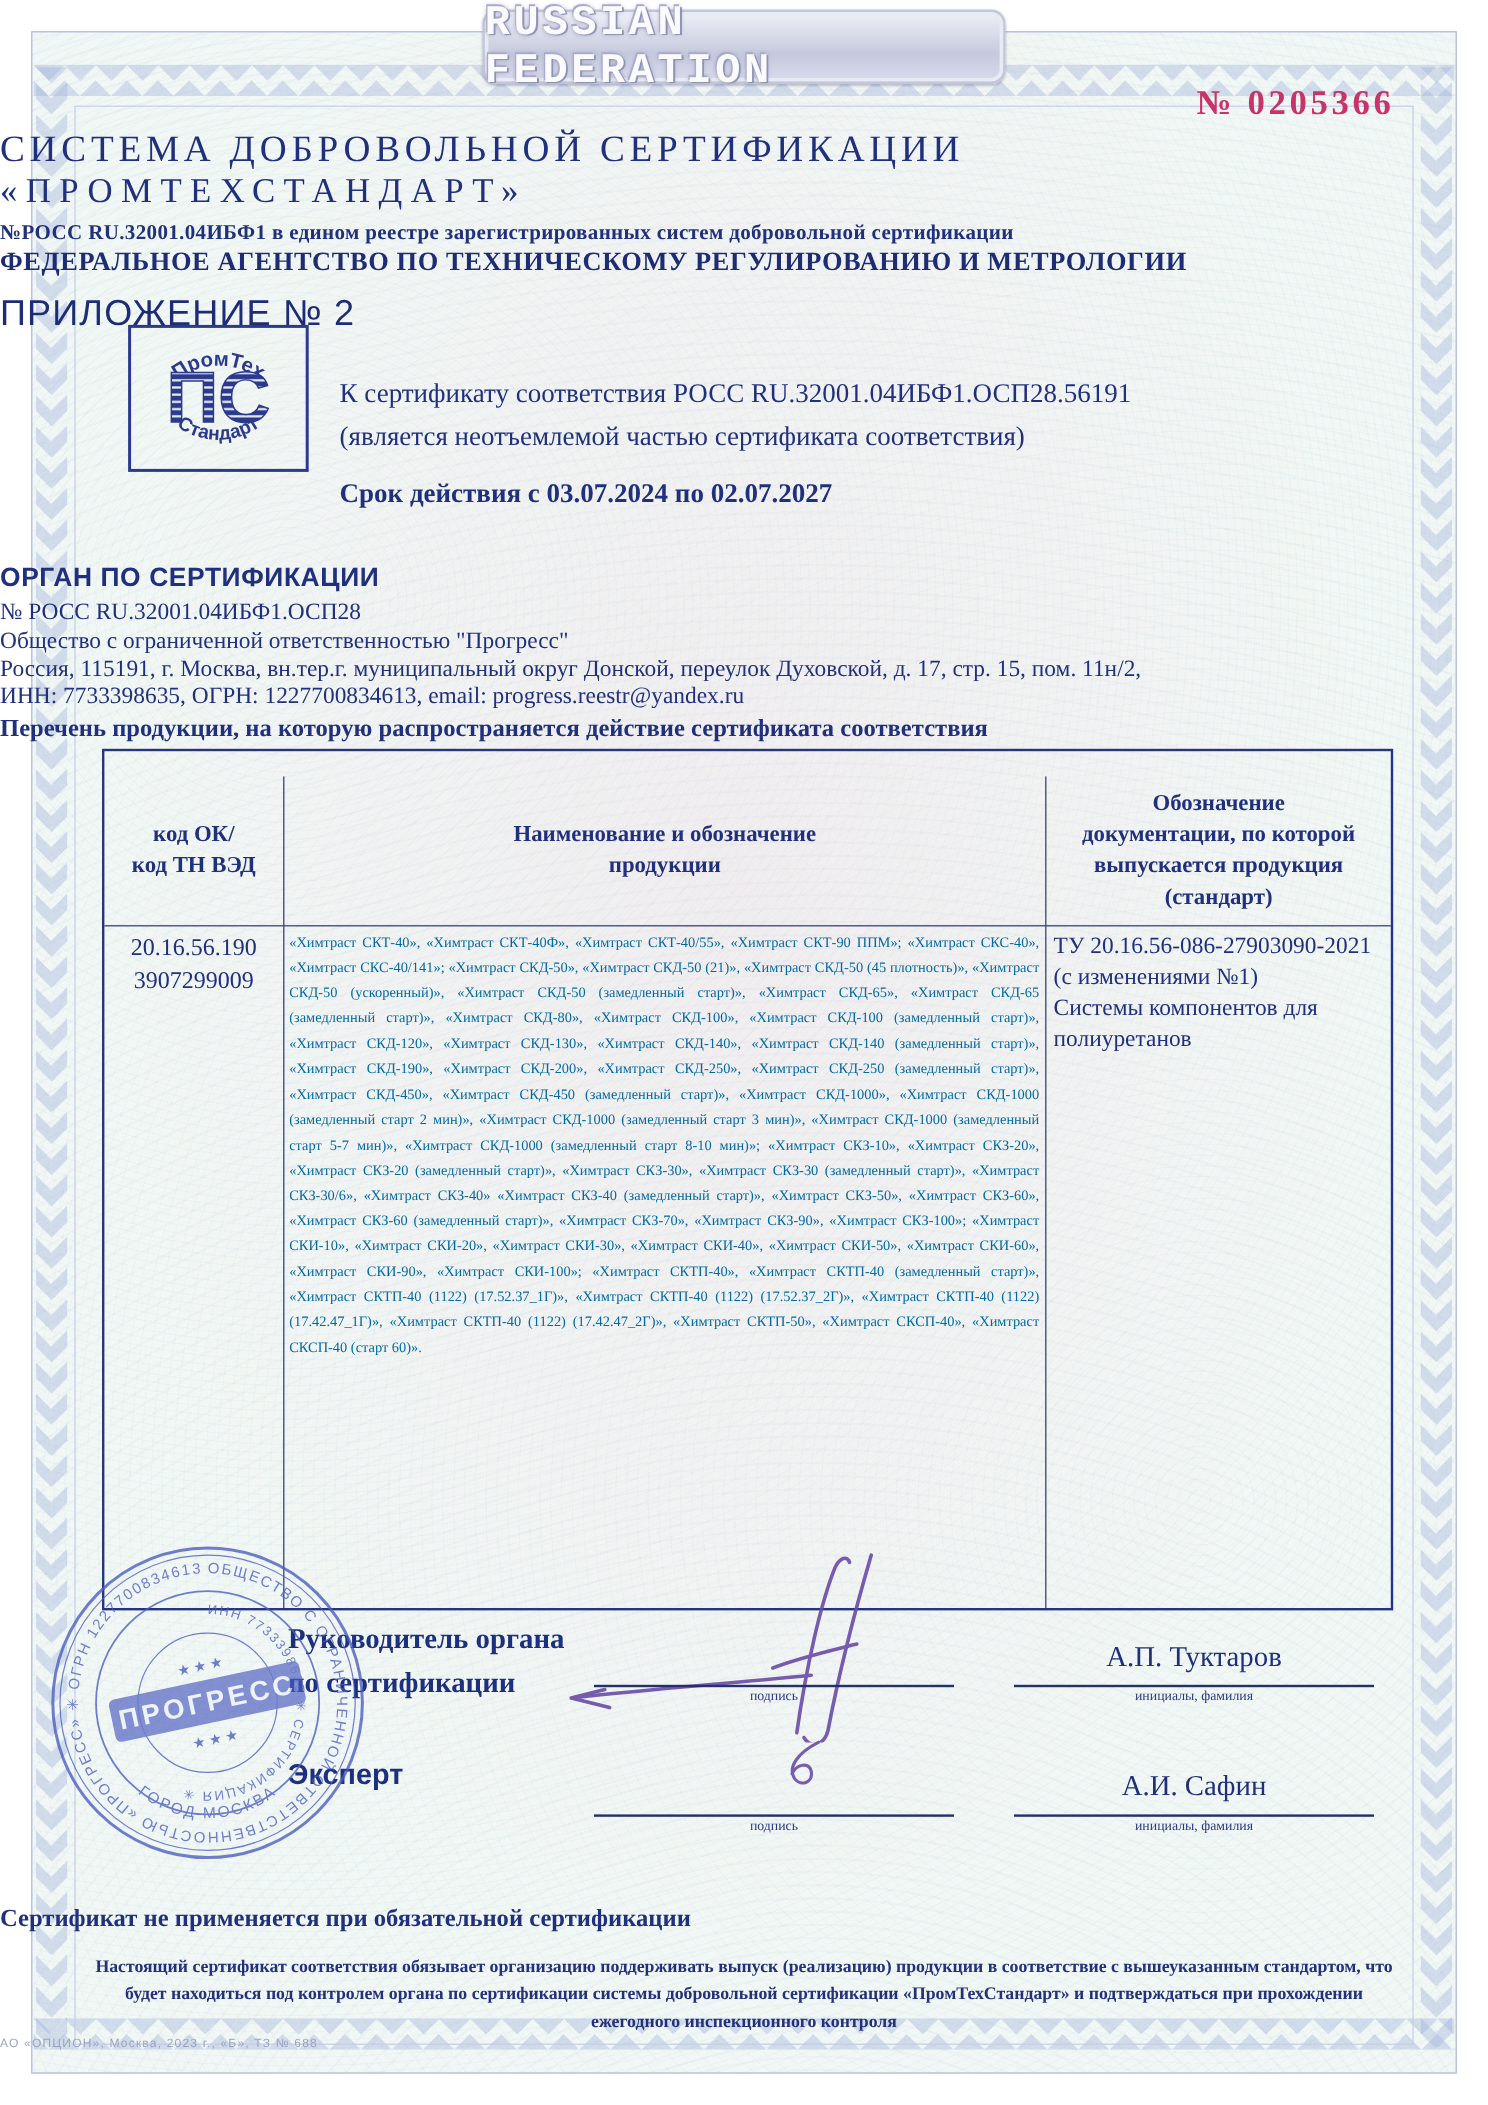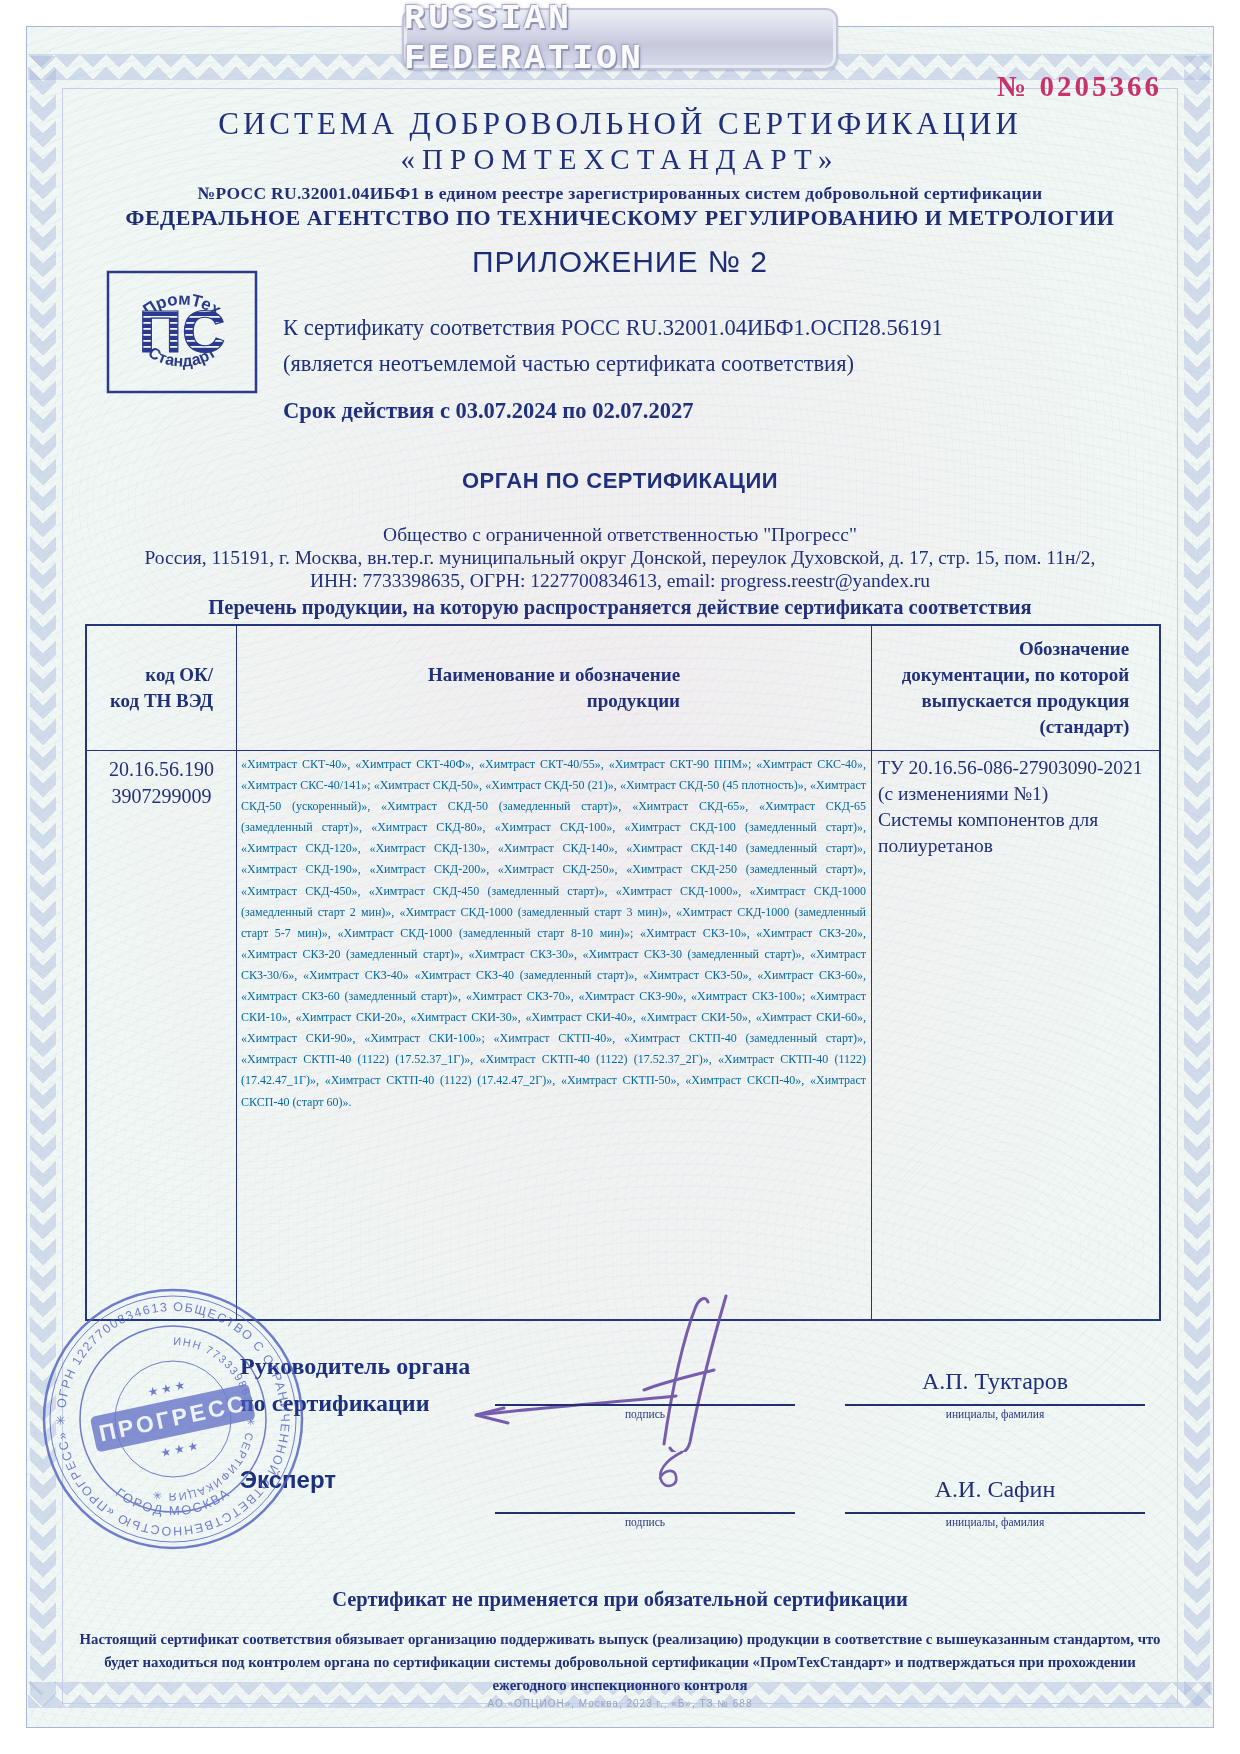--- a/index.html
+++ b/index.html
@@ -19,21 +19,21 @@
       linear-gradient(315deg, rgba(160,178,220,0.40) 25%, transparent 25%),
       linear-gradient(45deg,  rgba(160,178,220,0.40) 25%, transparent 25%);
       background-size:26px 26px;}
   .zz-top{left:28px;right:28px;top:54px;height:26px;}
   .zz-bottom{left:28px;right:28px;top:1682px;height:26px;}
   .zz-left{left:30px;top:56px;width:26px;bottom:48px;}
   .zz-right{right:30px;top:56px;width:26px;bottom:48px;}
   .innerline{position:absolute;left:62px;right:62px;top:88px;bottom:50px;border:1px solid #c3cde6;pointer-events:none;}
 
   .abs{position:absolute;}
-  .ctr{left:0;right:0;text-align:center;}
+  .ctr{left:0;right:0;}
   .ws{white-space:pre-line;}
 
   
   .badge{left:50%;transform:translateX(-50%);top:8px;width:432px;height:58px;
      background:linear-gradient(#eef0f7,#c6c9dd 60%,#d8dbeb);
      border:2px solid #c2c6da;border-radius:12px;box-shadow:inset 0 0 0 3px #e9ebf4, 0 1px 2px rgba(90,95,130,.35);
      display:flex;align-items:center;justify-content:center;}
   .badge span{font-family:Liberation Mono, monospace;font-weight:700;font-size:35px;letter-spacing:3px;
      color:#fbfbfe;text-shadow:1.5px 1.5px 0 #8f93b4,-1px -1px 0 #a8acc8,0 0 4px #8f93b4;}
 
@@ -56,21 +56,21 @@
   .org-address{top:547px;font-size:19.5px;}
   .org-contacts{top:570px;font-size:19.5px;}
 
   .list-caption{top:596px;font-size:20.5px;font-weight:700;}
 
   .ptable{position:absolute;left:85px;top:624px;width:1072px;border:2px solid #26367e;}
   .prow{display:grid;grid-template-columns:150px 1fr 287px;}
   .pcell{border-right:1.5px solid #26367e;}
   .pcell:last-child{border-right:none;}
   .phead .pcell{border-bottom:1.5px solid #26367e;display:flex;align-items:center;justify-content:center;
-     text-align:right;font-weight:700;font-size:19px;line-height:26px;padding:10px 4px;min-height:80px;}
+     text-align:center;font-weight:700;font-size:19px;line-height:26px;padding:10px 4px;min-height:80px;margin-top:21px;}
   .pbody .pcell{min-height:560px;}
   .cell-codes{text-align:center;font-size:20px;line-height:27px;padding-top:5px;}
   .cell-products{font-size:12px;line-height:21.1px;text-align:justify;padding:3px 5px 3px 4px;color:#0369a1;}
   .cell-std{font-size:19.5px;line-height:26px;padding:4px 6px;}
 
   .role1{left:240px;top:1348px;width:280px;font-family:Liberation Serif, serif;
          font-size:24px;font-weight:700;line-height:37px;color:#1d307e;}
   .role2{left:240px;top:1466px;font-family:"Liberation Sans",sans-serif;font-size:24px;font-weight:700;color:#1d307e;}
   .sigline{border-top:2px solid #23306e;height:0;}
   .sl1{left:495px;top:1404px;width:300px;}
@@ -135,20 +135,21 @@
     </text>
   </svg>
 
   <div class="abs tocert">
     <div>К сертификату соответствия РОСС RU.32001.04ИБФ1.ОСП28.56191</div>
     <div>(является неотъемлемой частью сертификата соответствия)</div>
   </div>
   <div class="abs validity">Срок действия с 03.07.2024 по 02.07.2027</div>
 
   <div class="abs ctr org-title">ОРГАН ПО СЕРТИФИКАЦИИ</div>
+  <div class="abs ctr org-number">№ РОСС RU.32001.04ИБФ1.ОСП28</div>
   <div class="abs ctr org-company">Общество с ограниченной ответственностью "Прогресс"</div>
   <div class="abs ctr org-address">Россия, 115191, г. Москва, вн.тер.г. муниципальный округ Донской, переулок Духовской, д. 17, стр. 15, пом. 11н/2,</div>
   <div class="abs ctr org-contacts">ИНН: 7733398635, ОГРН: 1227700834613, email: progress.reestr@yandex.ru</div>
 
   <div class="abs ctr list-caption">Перечень продукции, на которую распространяется действие сертификата соответствия</div>
 
   <div class="ptable">
     <div class="prow phead">
       <div class="pcell ws">код ОК/
 код ТН ВЭД</div>

